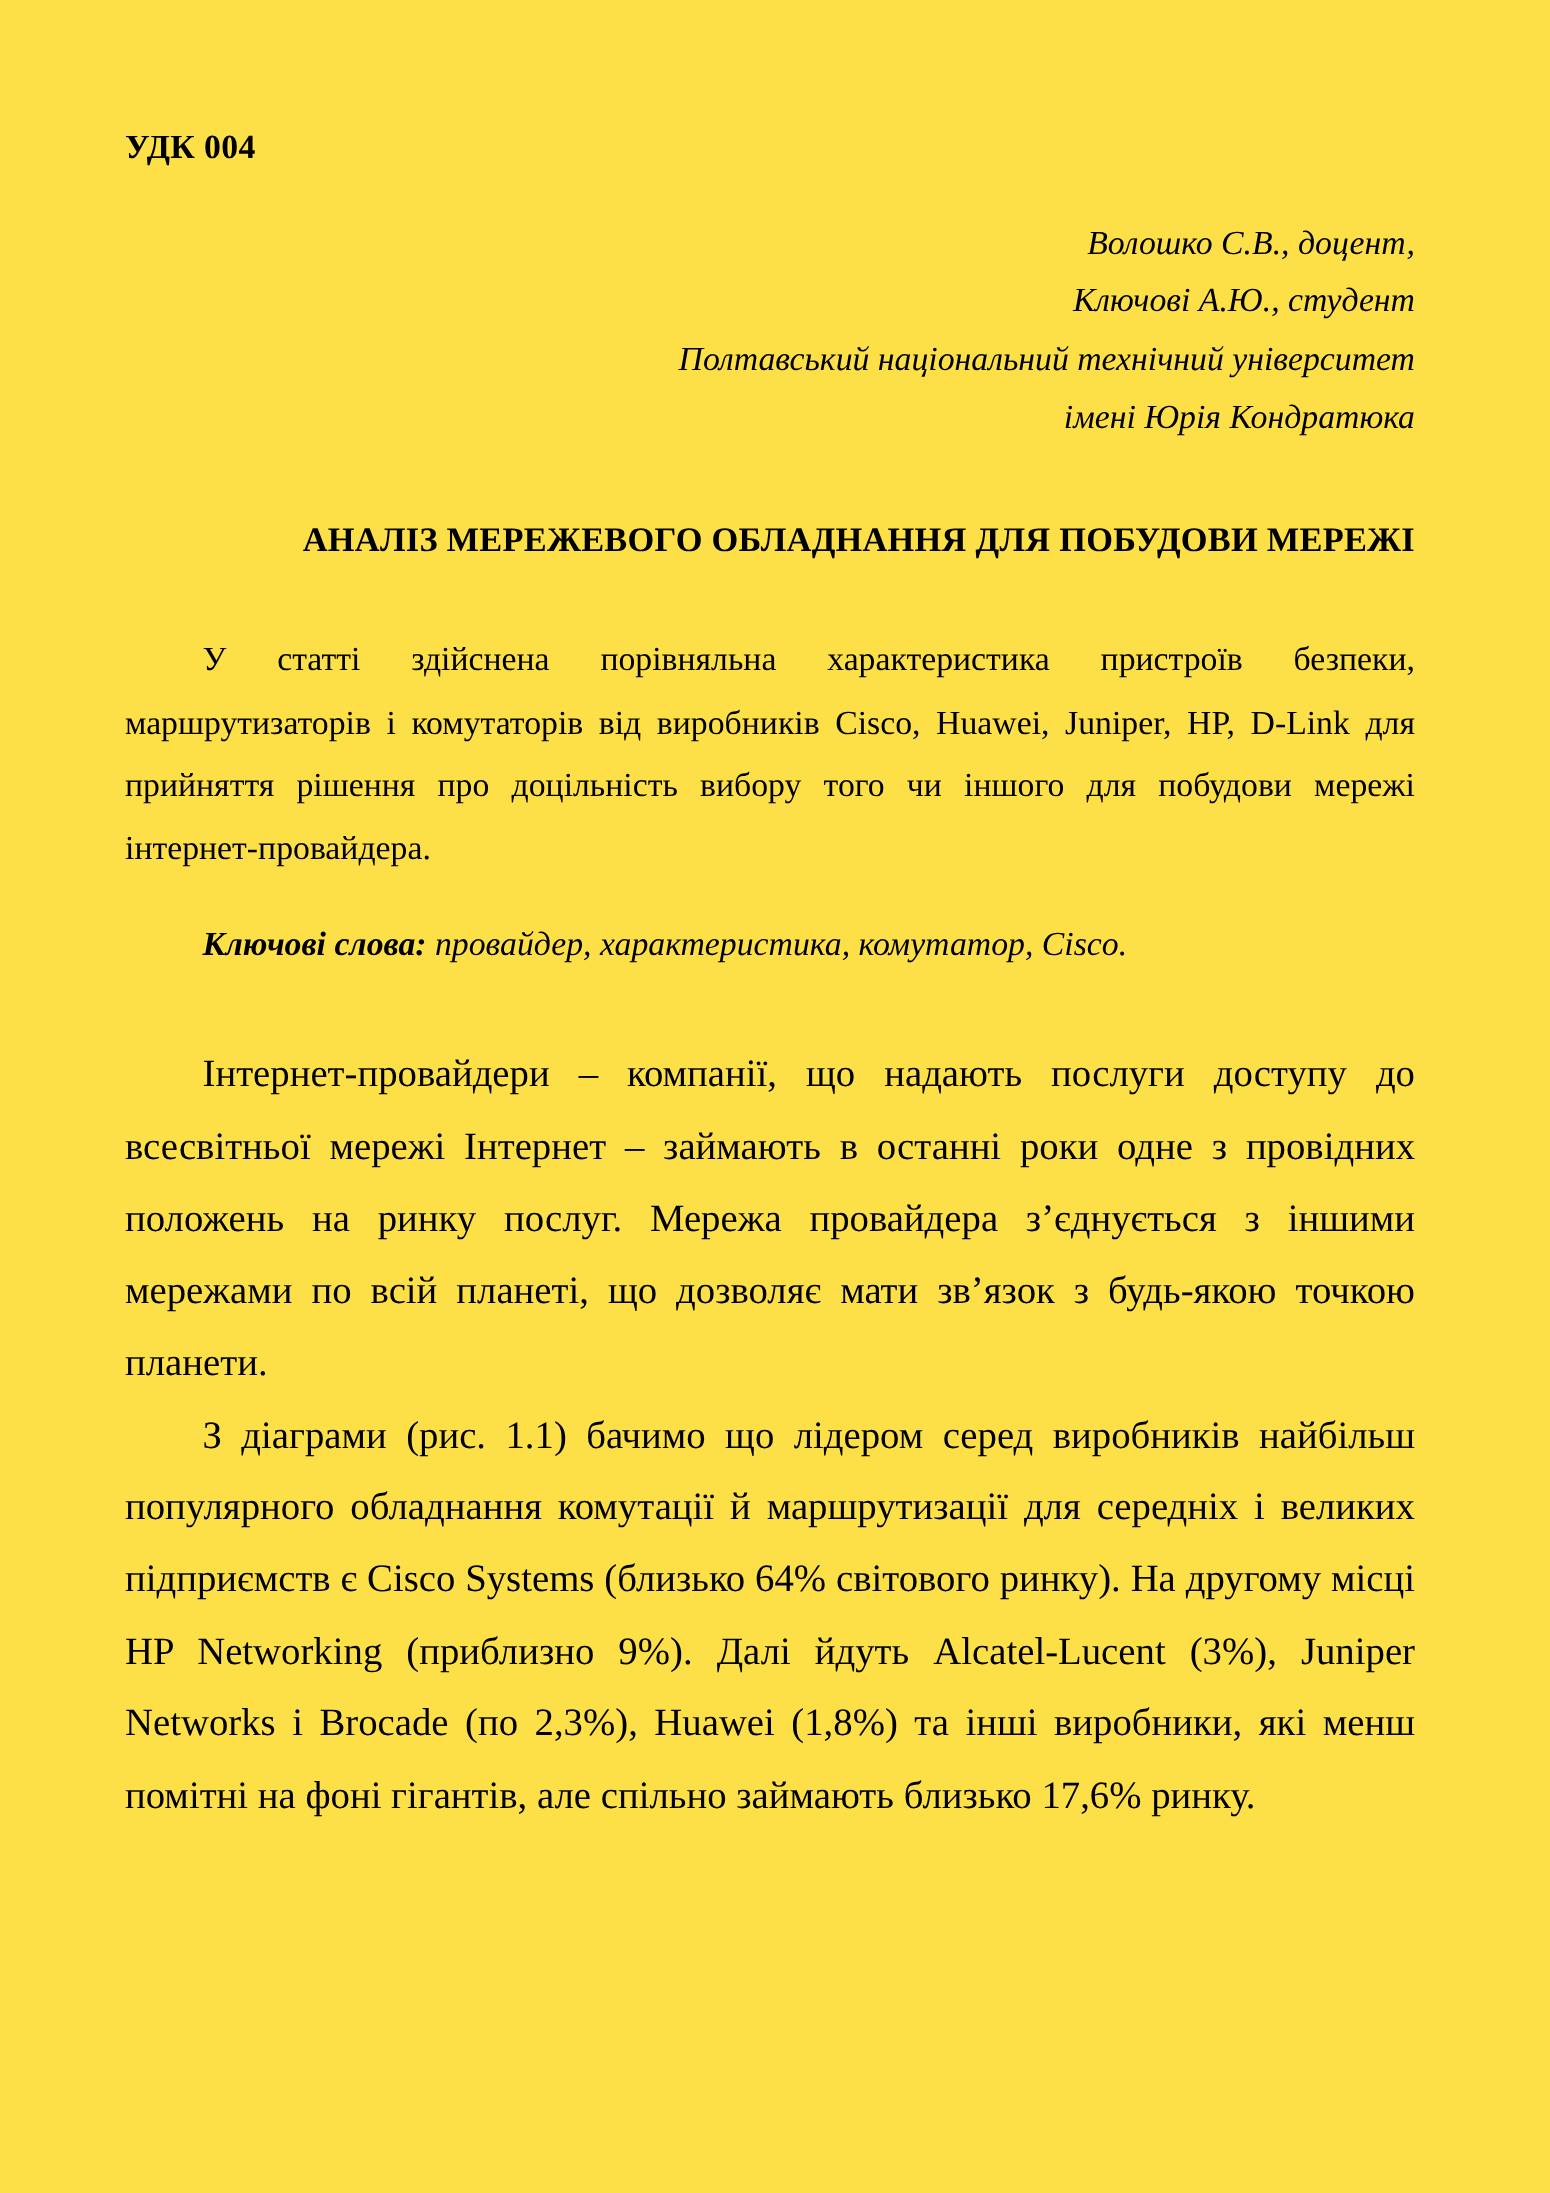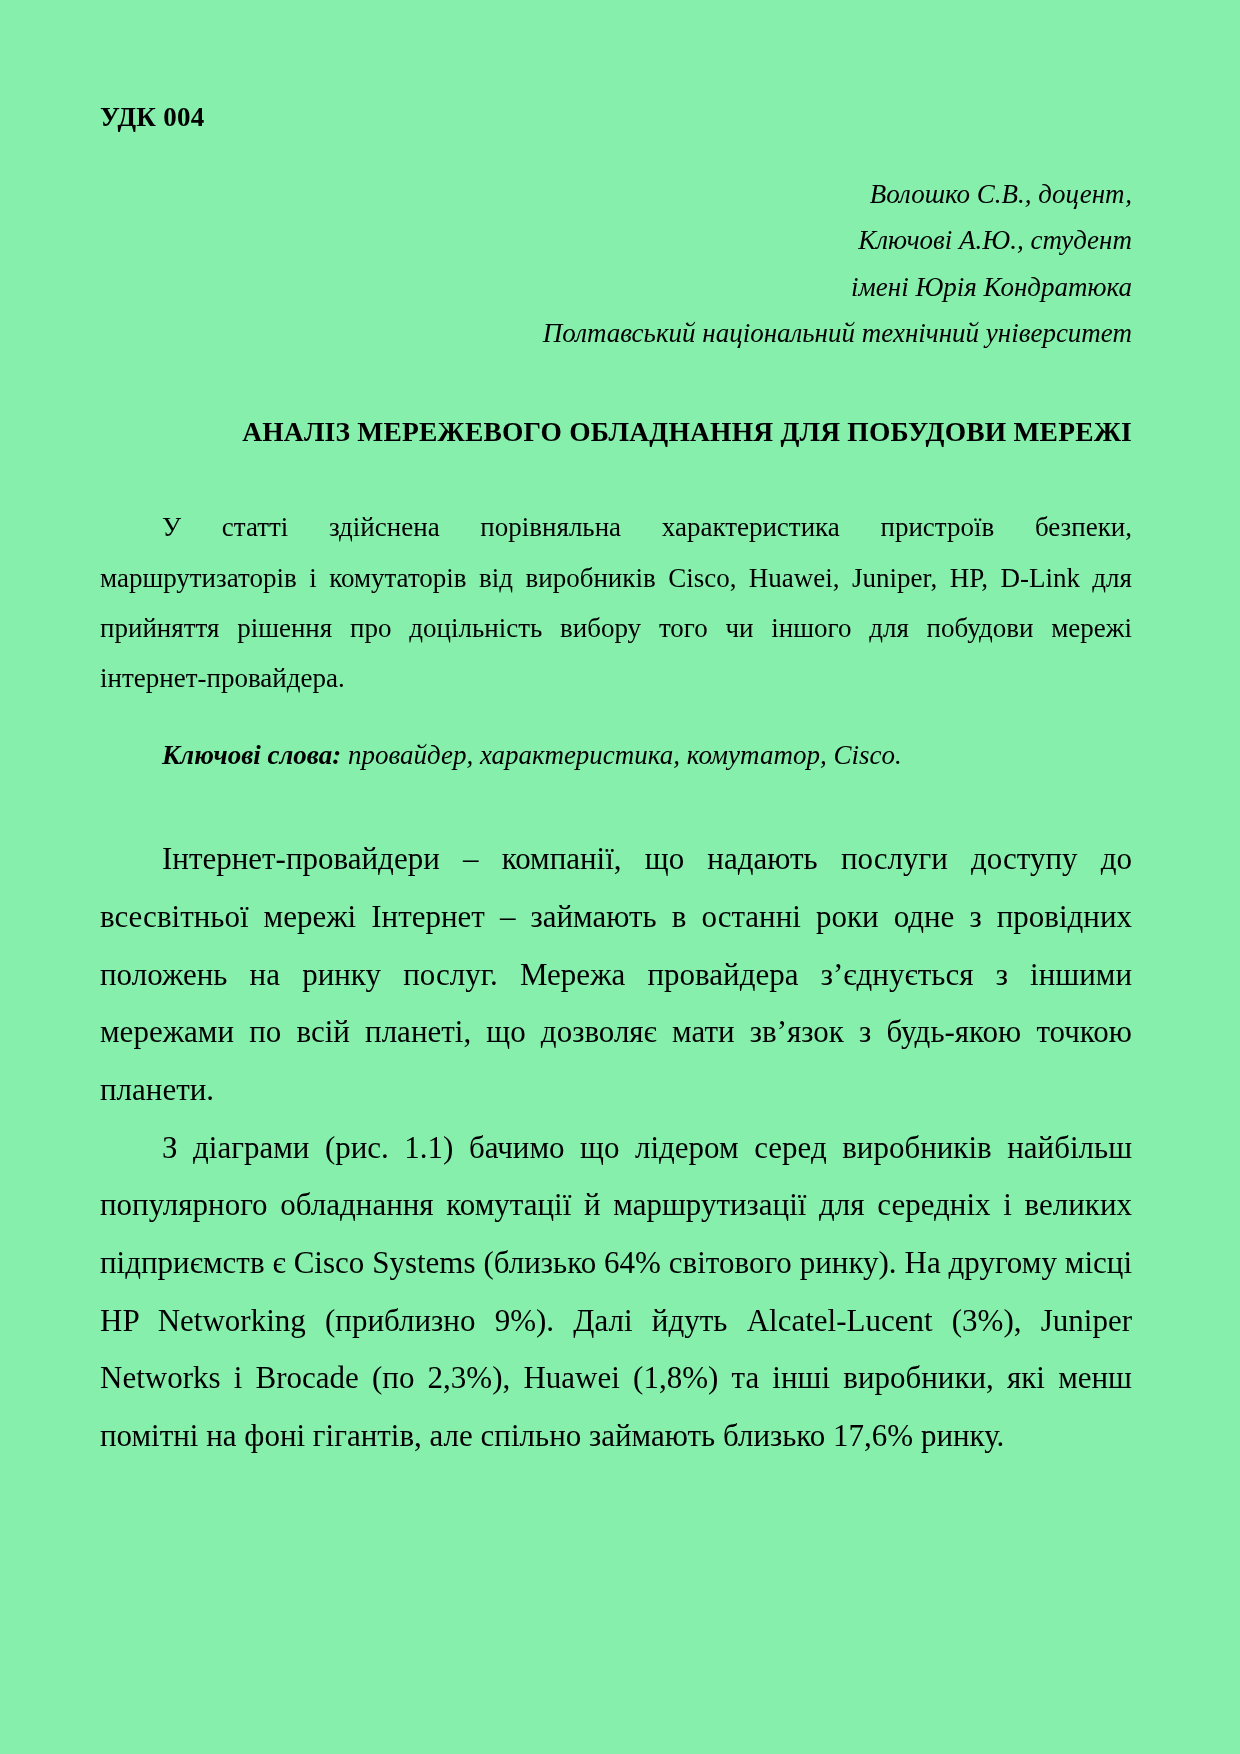--- a/index.html
+++ b/index.html
@@ -4,21 +4,21 @@
 <style>
   html, body {
     margin: 0;
     padding: 0;
     background: #ffffff;
   }
   .page {
     position: relative;
     width: 1240px;
     height: 1754px;
-    background: #86efac;
+    background: #fde047;
     box-sizing: border-box;
     padding: 104px 108px 0 100px;
     font-family: "Liberation Serif", "DejaVu Serif", serif;
     color: #000000;
     overflow: hidden;
   }
   .udc {
     font-size: 27px;
     font-weight: bold;
     letter-spacing: 0.3px;
@@ -87,22 +87,22 @@
 </head>
 <body>
 
 <div class="page">
 
   <div class="udc">УДК 004</div>
 
   <div class="authors">
     <span class="line">Волошко С.В., доцент,</span>
     <span class="line">Ключові А.Ю., студент</span>
+    <span class="line">Полтавський національний технічний університет</span>
     <span class="line">імені Юрія Кондратюка</span>
-    <span class="line">Полтавський національний технічний університет</span>
   </div>
 
   <h1 class="title">
     <span class="tline">АНАЛІЗ МЕРЕЖЕВОГО ОБЛАДНАННЯ ДЛЯ ПОБУДОВИ МЕРЕЖІ</span>
   </h1>
 
   <p class="abstract">У статті здійснена порівняльна характеристика пристроїв безпеки, маршрутизаторів і комутаторів від виробників Cisco, Huawei, Juniper, HP, D-Link для прийняття рішення про доцільність вибору того чи іншого для побудови мережі інтернет-провайдера.</p>
 
   <p class="keywords">
     <span class="kw-label">Ключові слова: </span>

